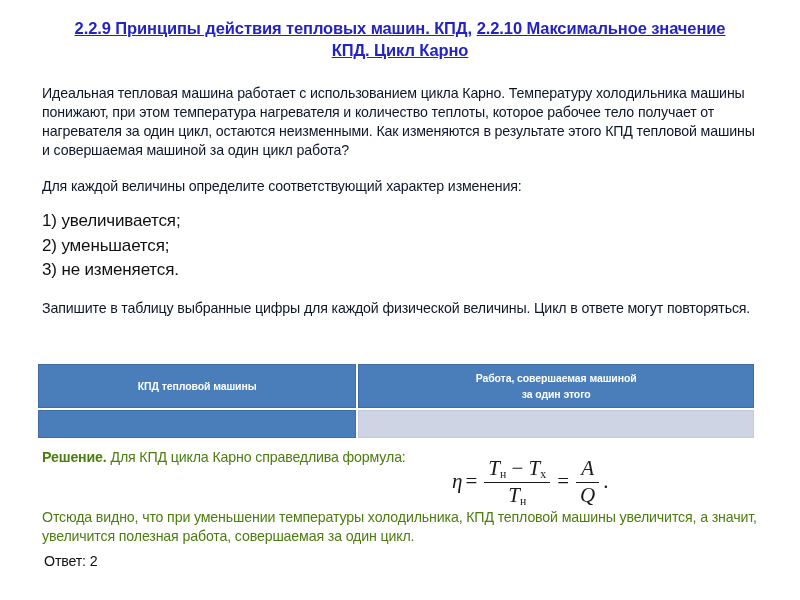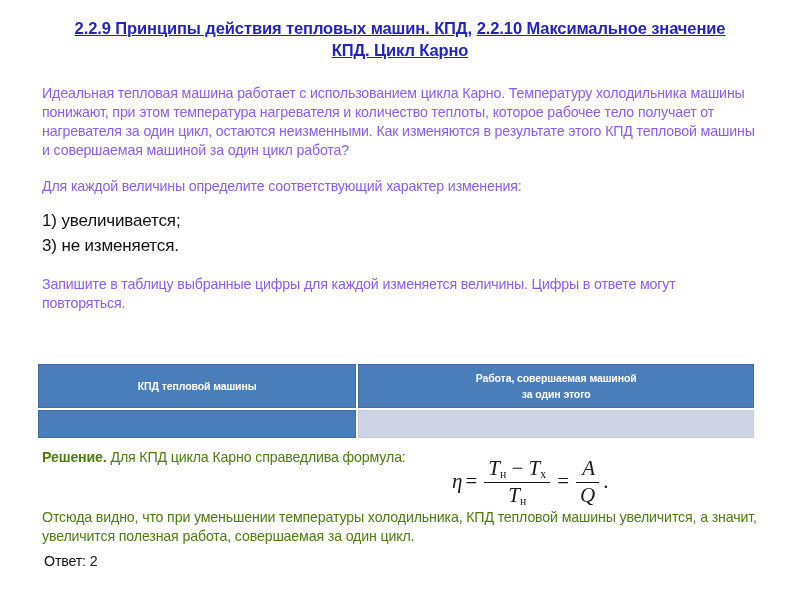--- a/index.html
+++ b/index.html
@@ -49,21 +49,21 @@
   
   .body-area {
     position: absolute;
     left: 42px;
     top: 84px;
     width: 718px;
   }
   .para {
     font-size: 14.2px;
     line-height: 1.33;
-    color: #8b5cf6;
+    color: #0f172a;
     margin: 0;
     letter-spacing: -0.15px;
   }
   .gap-lg { height: 17px; }
   .gap-md { height: 14px; }
   .opt-line {
     font-size: 17px;
     line-height: 1.42;
     color: #101010;
     margin: 0;
@@ -146,21 +146,20 @@
     text-align: center;
     margin: 0 4px;
     position: relative;
     top: -1px;
   }
   .frac .num {
     display: block;
     padding: 0 4px 1px 4px;
     border-bottom: 1.3px solid #1a1a1a;
     line-height: 1.12;
-    text-align: right;
   }
   .frac .den {
     display: block;
     padding: 1px 4px 0 4px;
     line-height: 1.12;
   }
   .eq-sign { margin: 0 3px; }
 
   .closing-area {
     position: absolute;
@@ -189,25 +188,26 @@
   <div class="body-area">
     <p class="para">Идеальная тепловая машина работает с использованием цикла Карно. Температуру холодильника машины понижают, при этом температура нагревателя и количество теплоты, которое рабочее тело получает от нагревателя за один цикл, остаются неизменными. Как изменяются в результате этого КПД тепловой машины и совершаемая машиной за один цикл работа?</p>
 
     <div class="gap-lg"></div>
 
     <p class="para">Для каждой величины определите соответствующий характер изменения:</p>
 
     <div class="gap-md"></div>
 
     <p class="opt-line">1) увеличивается;</p>
+    <p class="opt-line">2) уменьшается;</p>
     <p class="opt-line">3) не изменяется.</p>
 
     <div class="gap-lg"></div>
 
-    <p class="para">Запишите в таблицу выбранные цифры для каждой изменяется величины. Цифры в ответе могут повторяться.</p>
+    <p class="para">Запишите в таблицу выбранные цифры для каждой физической величины. Цикл в ответе могут повторяться.</p>
   </div>
 
   <table class="answer-table">
     <tbody>
       <tr>
         <td class="th-cell col-left">
           <div>КПД тепловой машины</div>
         </td>
         <td class="th-cell col-right">
           <div>Работа, совершаемая машиной</div>

